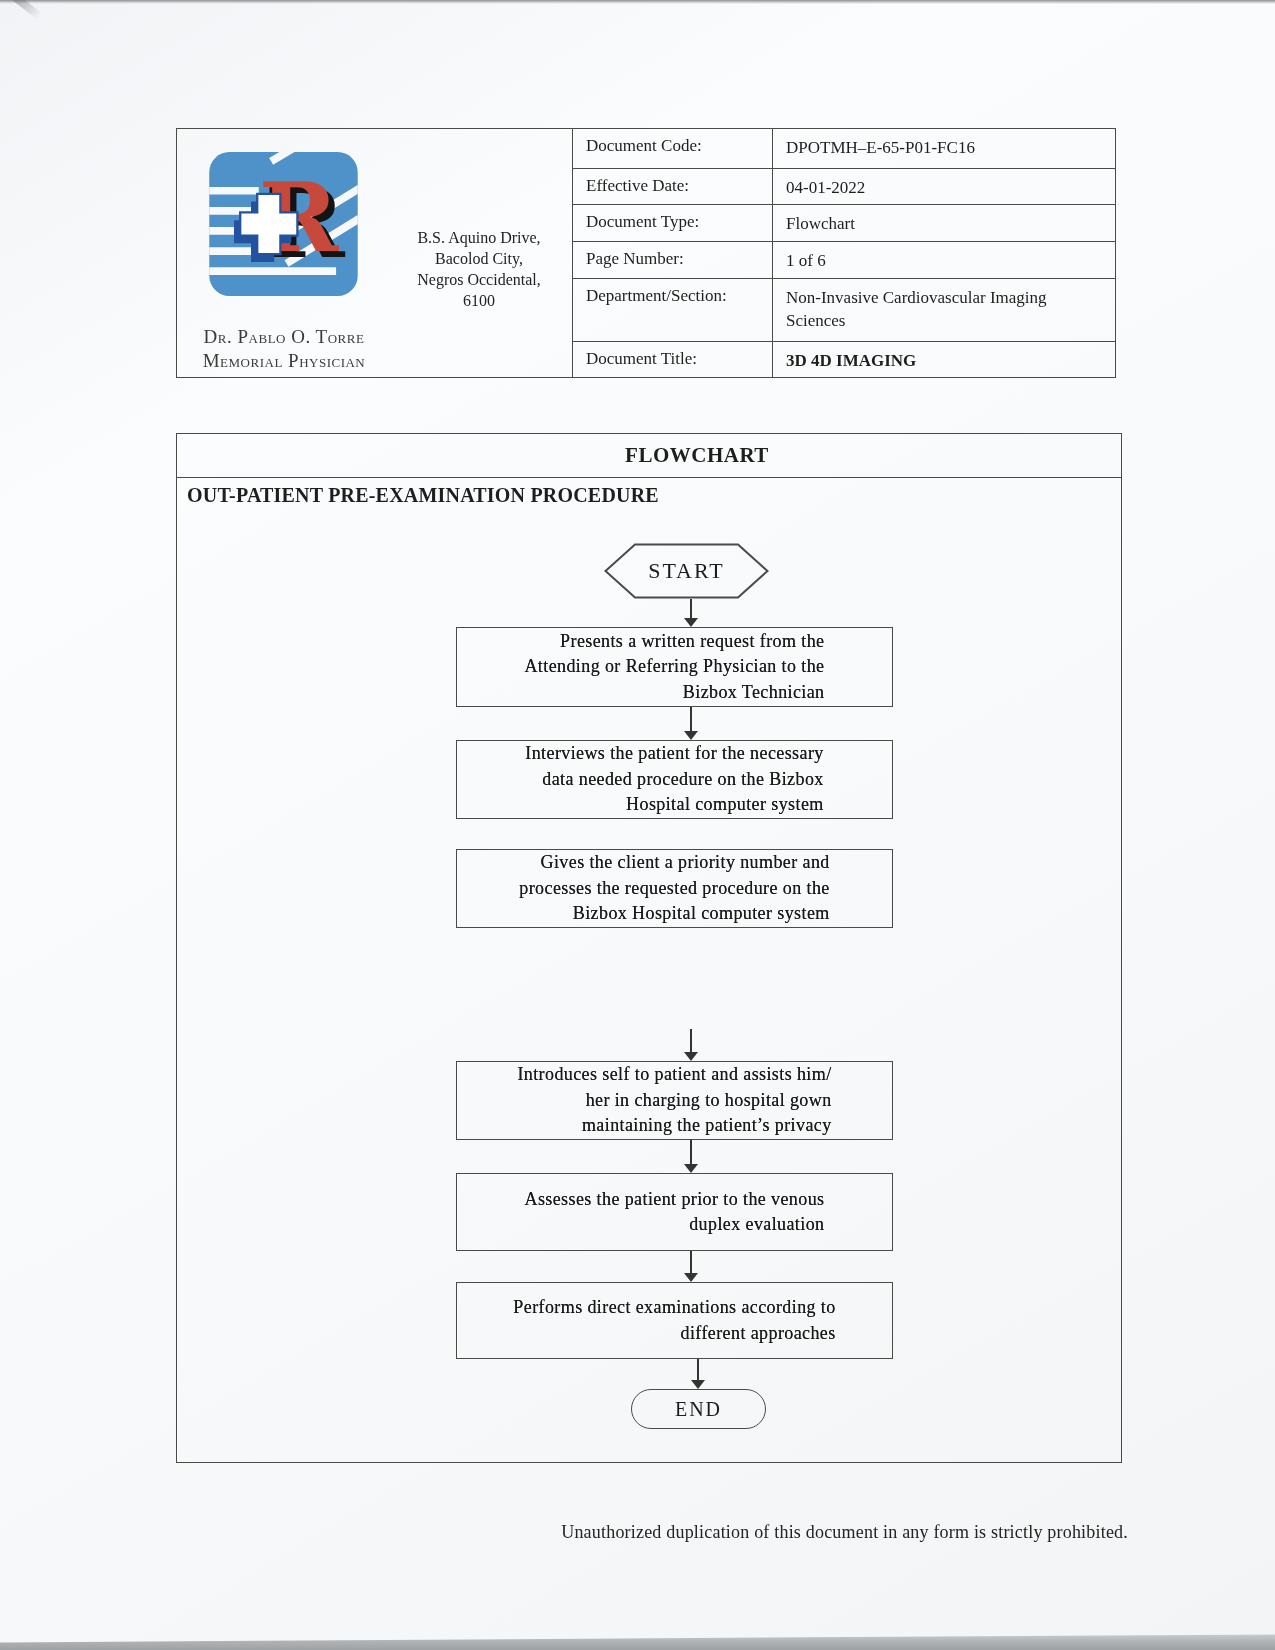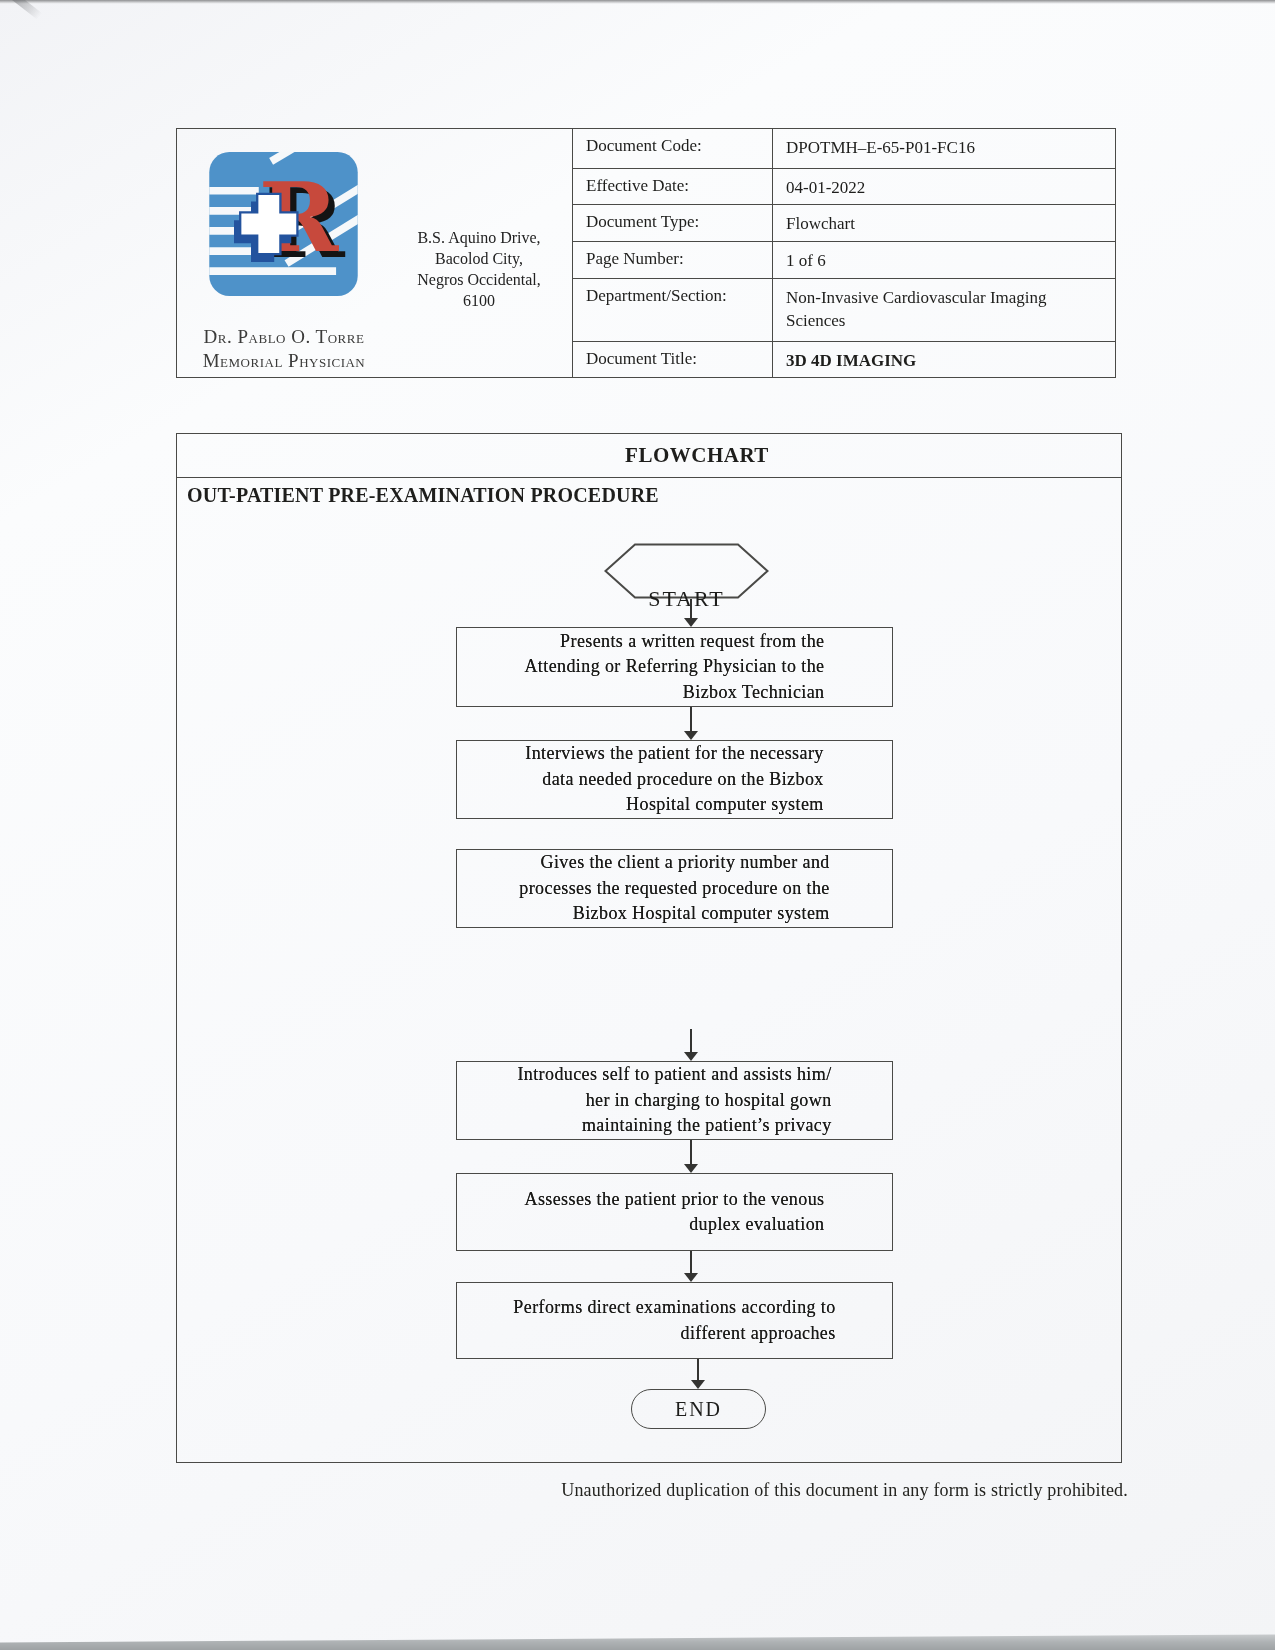--- a/index.html
+++ b/index.html
@@ -47,37 +47,37 @@
   .flow-title-band{position:absolute;left:0;top:0;width:100%;height:44px;
     border-bottom:1.6px solid #4a4a47;box-sizing:border-box;
     display:flex;align-items:center;justify-content:center;}
   .flow-title{font-size:21px;font-weight:bold;letter-spacing:.5px;padding-left:96px;}
   .flow-subtitle{position:absolute;left:10px;top:50px;font-size:20px;font-weight:bold;
     letter-spacing:.2px;}
   
   .hex-wrap{position:absolute;left:427px;top:109px;width:165px;height:56px;}
   .hex-label{position:absolute;left:0;top:0;width:100%;height:100%;
     display:flex;align-items:center;justify-content:center;
-    font-size:22px;letter-spacing:2px;color:#1d1d1b;margin-top:28px;}
+    font-size:22px;letter-spacing:2px;color:#1d1d1b;}
   .step-box{position:absolute;left:279px;width:437px;box-sizing:border-box;
     border:1.6px solid #4a4a47;display:flex;align-items:center;justify-content:center;
     text-align:right;padding:2px 8px;}
   .step-lines{font-size:18px;line-height:25.5px;letter-spacing:.4px;color:#191917;
     text-shadow:0 0 .4px #3a3a38;}
   .v-arrow{position:absolute;width:14px;}
   .v-arrow .stem{position:absolute;left:6px;top:0;bottom:7px;width:2px;background:#343432;}
   .v-arrow .head{position:absolute;left:0;bottom:0;width:0;height:0;
     border-left:7px solid transparent;border-right:7px solid transparent;
     border-top:9px solid #343432;}
   .end-pill{position:absolute;left:454px;top:955px;width:135px;height:40px;
     box-sizing:border-box;border:1.8px solid #4a4a47;border-radius:21px;
     display:flex;align-items:center;justify-content:center;
     font-size:20px;letter-spacing:2px;color:#1d1d1b;}
   
-  .footer-note{position:absolute;top:1480px;right:147px;font-size:18px;color:#23231f;
+  .footer-note{position:absolute;top:1522px;right:147px;font-size:18px;color:#23231f;
     letter-spacing:.2px;margin-left:12px;}
 </style>
 </head>
 <body>
 
 <div class="page">
   <div class="scan-top"></div>
   <div class="scan-corner"></div>
 
   <div class="doc-table">

